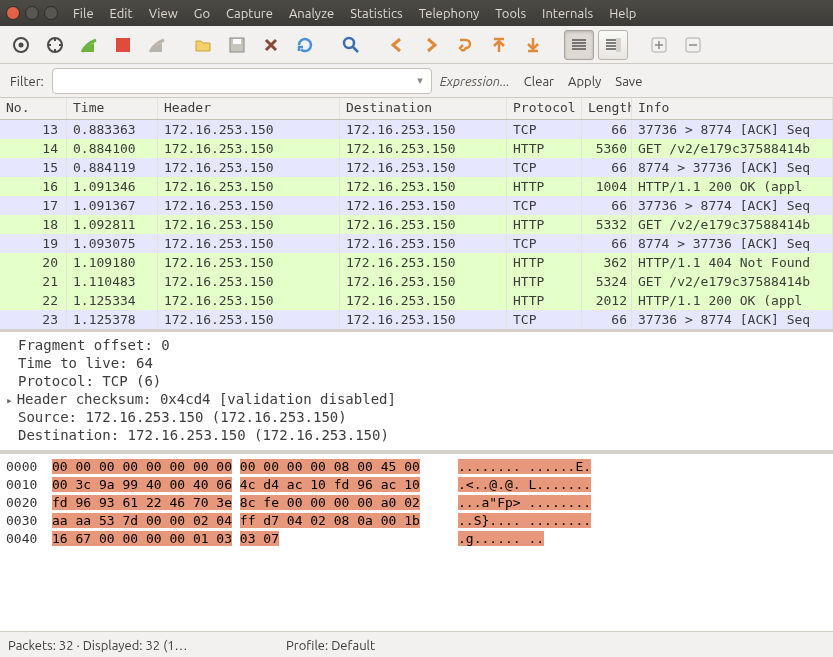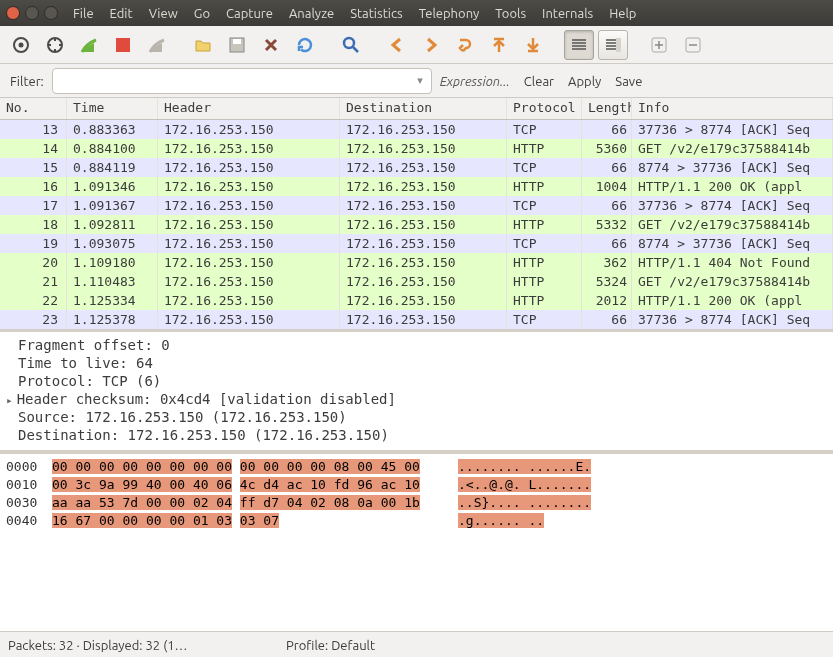--- a/index.html
+++ b/index.html
@@ -434,20 +434,25 @@
       <span class="hex-off">0000</span>
       <span class="hex-bytes"><span class="hl">00 00 00 00 00 00 00 00</span>  <span class="hl">00 00 00 00 08 00 45 00</span></span>
       <span class="hex-ascii"><span class="hl">........ ......E.</span></span>
     </div>
     <div class="hex-row">
       <span class="hex-off">0010</span>
       <span class="hex-bytes"><span class="hl">00 3c 9a 99 40 00 40 06</span>  <span class="hl">4c d4 ac 10 fd 96 ac 10</span></span>
       <span class="hex-ascii"><span class="hl">.&lt;..@.@. L.......</span></span>
     </div>
     <div class="hex-row">
+      <span class="hex-off">0020</span>
+      <span class="hex-bytes"><span class="hl">fd 96 93 61 22 46 70 3e</span>  <span class="hl">8c fe 00 00 00 00 a0 02</span></span>
+      <span class="hex-ascii"><span class="hl">...a"Fp&gt; ........</span></span>
+    </div>
+    <div class="hex-row">
       <span class="hex-off">0030</span>
       <span class="hex-bytes"><span class="hl">aa aa 53 7d 00 00 02 04</span>  <span class="hl">ff d7 04 02 08 0a 00 1b</span></span>
       <span class="hex-ascii"><span class="hl">..S}.... ........</span></span>
     </div>
     <div class="hex-row">
       <span class="hex-off">0040</span>
       <span class="hex-bytes"><span class="hl">16 67 00 00 00 00 01 03</span>  <span class="hl">03 07</span></span>
       <span class="hex-ascii"><span class="hl">.g...... ..</span></span>
     </div>
   </div>

